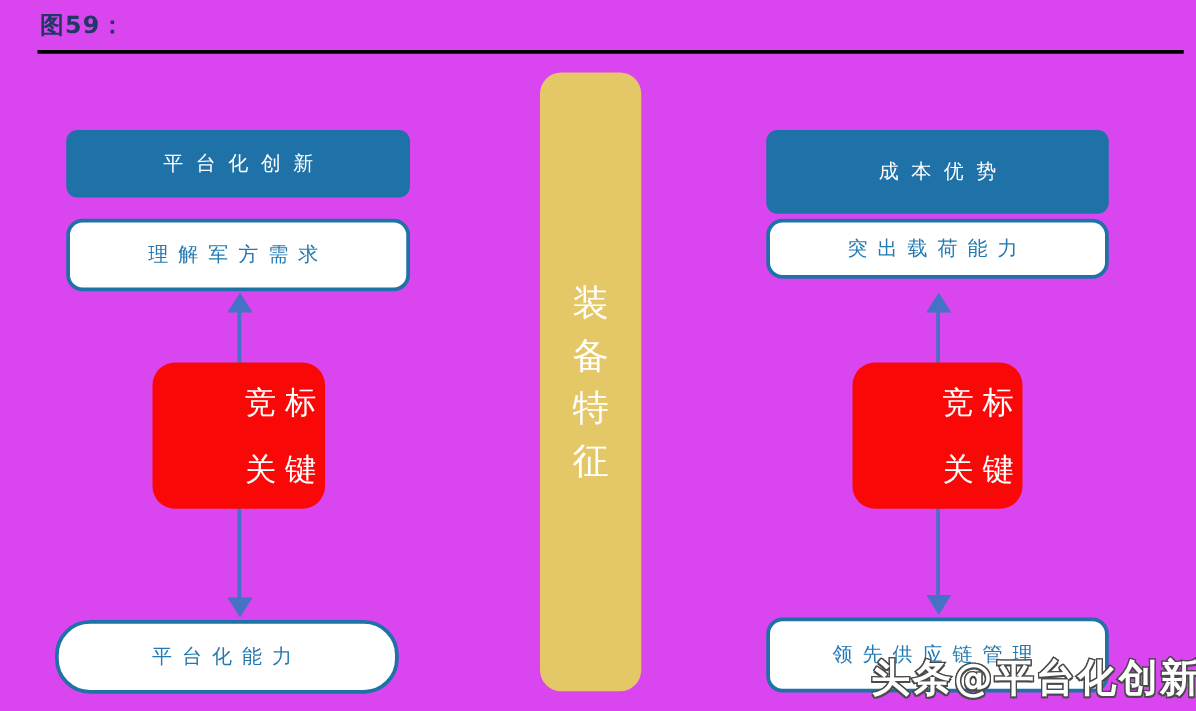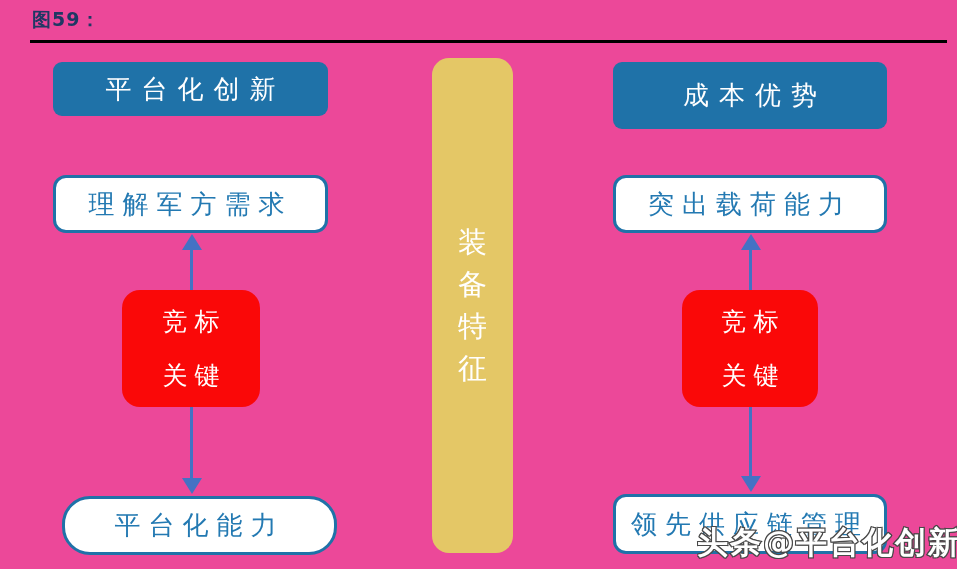--- a/index.html
+++ b/index.html
@@ -5,21 +5,21 @@
   html, body {
     margin: 0;
     padding: 0;
     background: #ffffff;
     font-family: "DejaVu Sans", sans-serif;
   }
   .canvas {
     position: relative;
     width: 957px;
     height: 569px;
-    background: #ec4899;
+    background: #d946ef;
     overflow: hidden;
   }
 
   
   .title-row {
     position: absolute;
     left: 32px;
     top: 7px;
     display: flex;
     align-items: baseline;
@@ -46,54 +46,56 @@
     display: flex;
     align-items: center;
     justify-content: center;
     box-sizing: border-box;
     text-align: center;
   }
   .box-header {
     background: #1F72A8;
     border-radius: 9px;
     color: #ffffff;
-    font-size: 26px;
+    font-size: 16px;
     letter-spacing: 10px;
     padding-left: 10px; 
+    margin-top: 42px;
   }
   .box-outline {
     background: #ffffff;
     border: 3px solid #1F72A8;
     border-radius: 13px;
     color: #2379B2;
-    font-size: 26px;
+    font-size: 16px;
     letter-spacing: 8px;
     padding-left: 0;
   }
   .box-key {
     background: #FA0808;
     border-radius: 18px;
     color: #ffffff;
     font-size: 25px;
     letter-spacing: 7px;
     flex-direction: column;
     gap: 21px;
     padding-left: 7px;
     z-index: 3;
+    align-items: flex-end;
   }
 
   
   .l-header  { left: 53px;  top: 62px;  width: 275px; height: 54px; }
   .l-topbox  { left: 53px;  top: 175px; width: 275px; height: 58px; }
   .l-keybox  { left: 122px; top: 290px; width: 138px; height: 117px; }
-  .l-botbox  { left: 62px;  top: 496px; width: 275px; height: 59px; border-radius: 28px; }
+  .l-botbox  { left: 44px;  top: 496px; width: 275px; height: 59px; border-radius: 28px; }
 
   
   .r-header  { left: 613px; top: 62px;  width: 274px; height: 67px; }
-  .r-topbox  { left: 613px; top: 175px; width: 274px; height: 58px; }
+  .r-topbox  { left: 613px; top: 175px; width: 274px; height: 48px; }
   .r-keybox  { left: 682px; top: 290px; width: 136px; height: 117px; }
   .r-botbox  { left: 613px; top: 494px; width: 274px; height: 60px; }
 
   
   .arrow-line {
     position: absolute;
     width: 3px;
     background: #4472C4;
     z-index: 1;
   }

